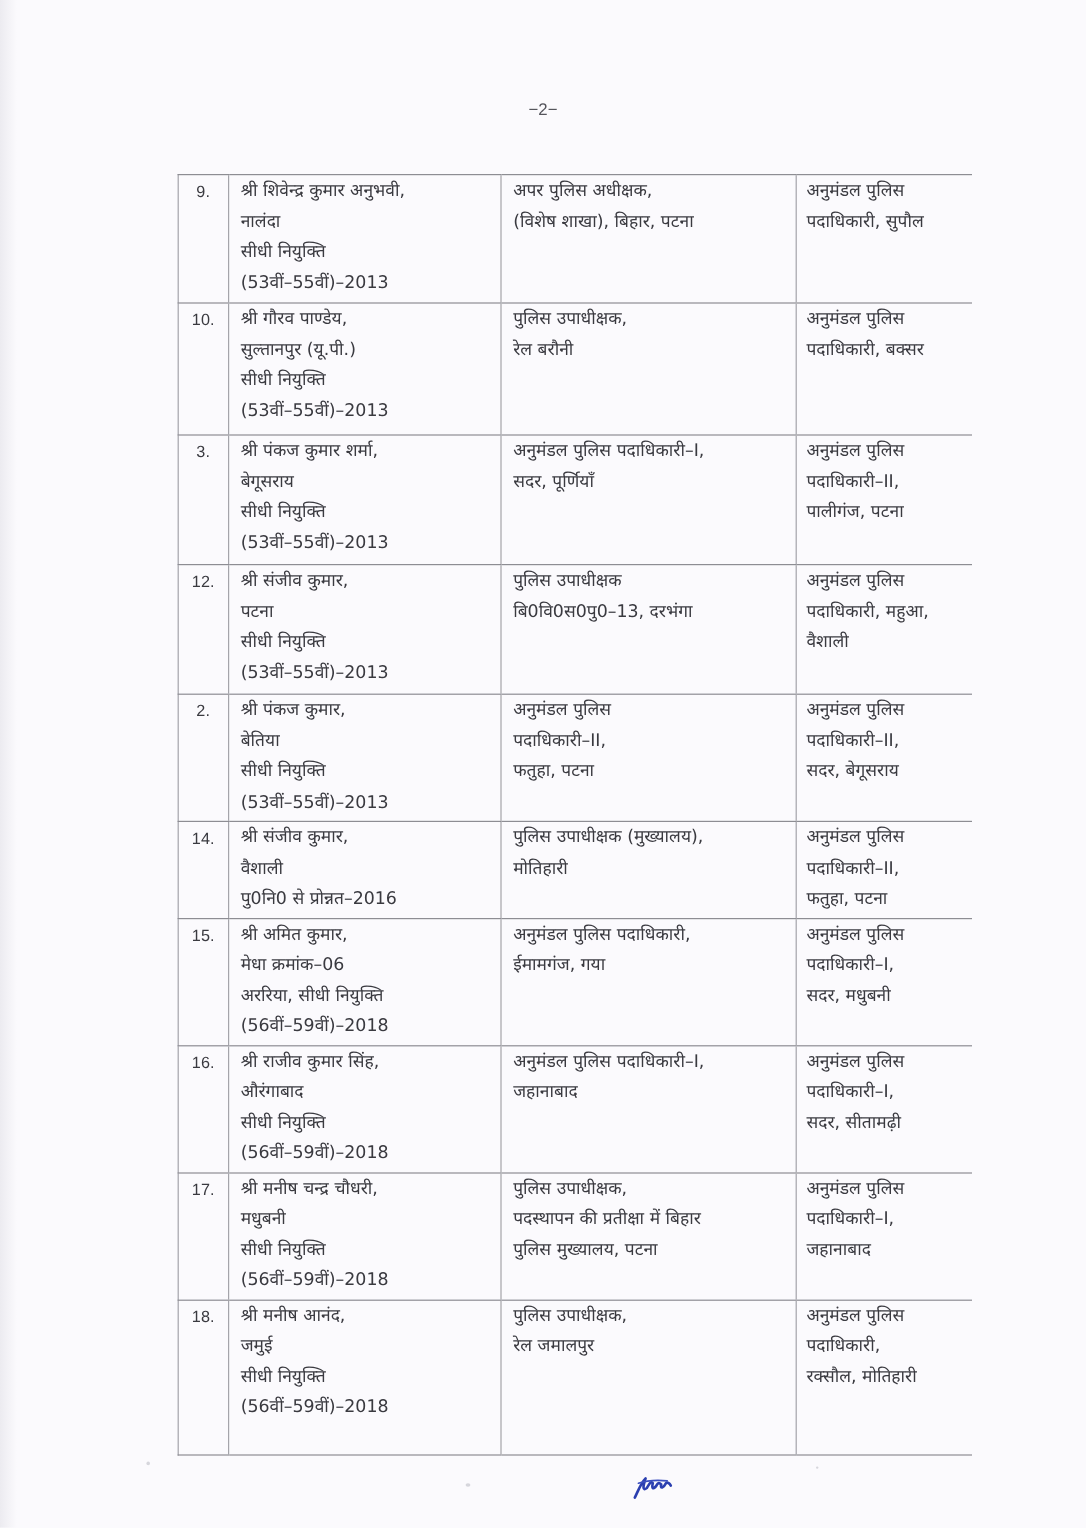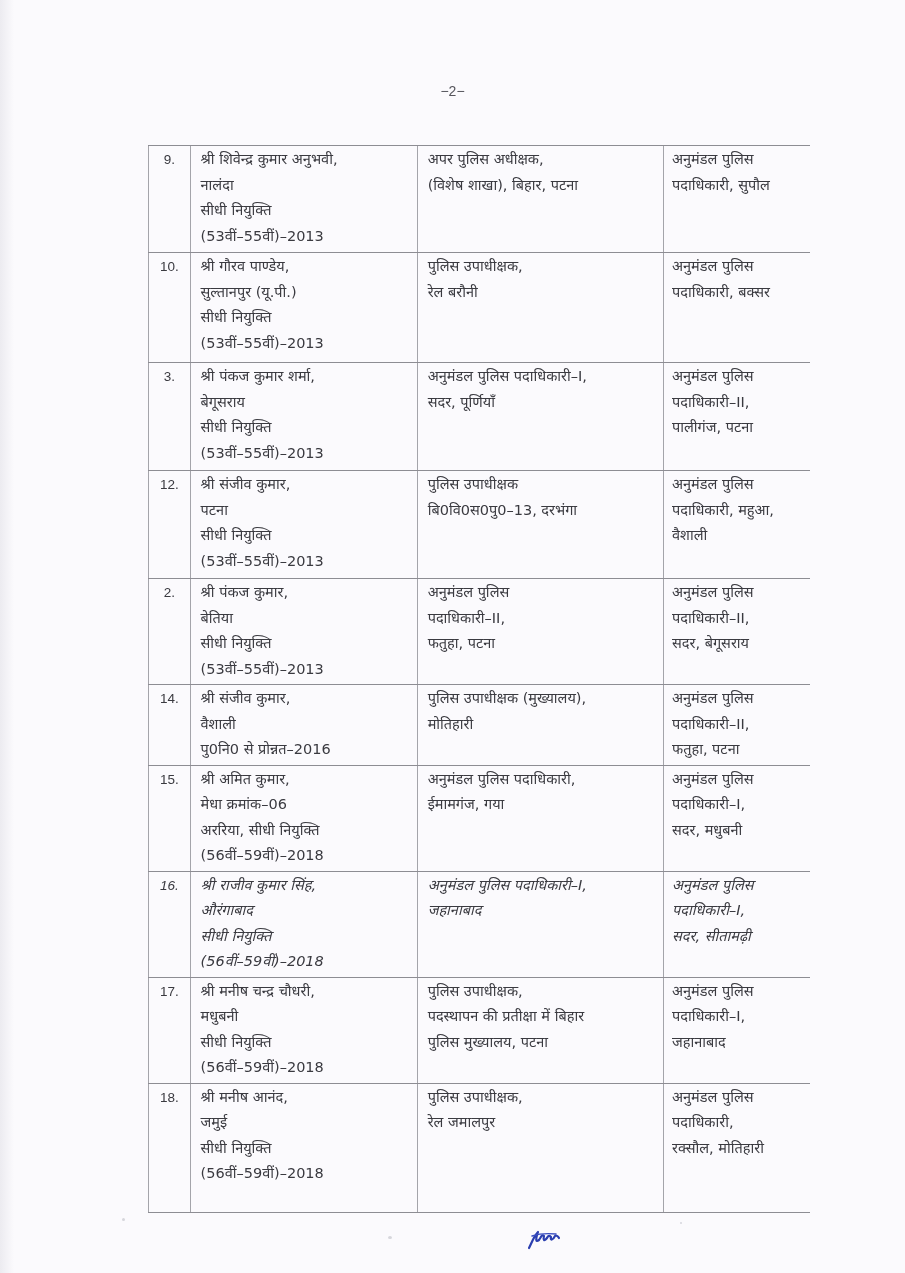--- a/index.html
+++ b/index.html
@@ -173,21 +173,21 @@
         <td class="c2">
           <span class="line">अनुमंडल पुलिस पदाधिकारी,</span>
           <span class="line">ईमामगंज, गया</span>
         </td>
         <td class="c3">
           <span class="line">अनुमंडल पुलिस</span>
           <span class="line">पदाधिकारी–I,</span>
           <span class="line">सदर, मधुबनी</span>
         </td>
       </tr>
-      <tr style="height: 97px; font-style: italic;">
+      <tr style="height: 97px;">
         <td class="sl">16.</td>
         <td class="c1">
           <span class="line">श्री राजीव कुमार सिंह,</span>
           <span class="line">औरंगाबाद</span>
           <span class="line">सीधी नियुक्ति</span>
           <span class="line">(56वीं–59वीं)–2018</span>
         </td>
         <td class="c2">
           <span class="line">अनुमंडल पुलिस पदाधिकारी–I,</span>
           <span class="line">जहानाबाद</span>

